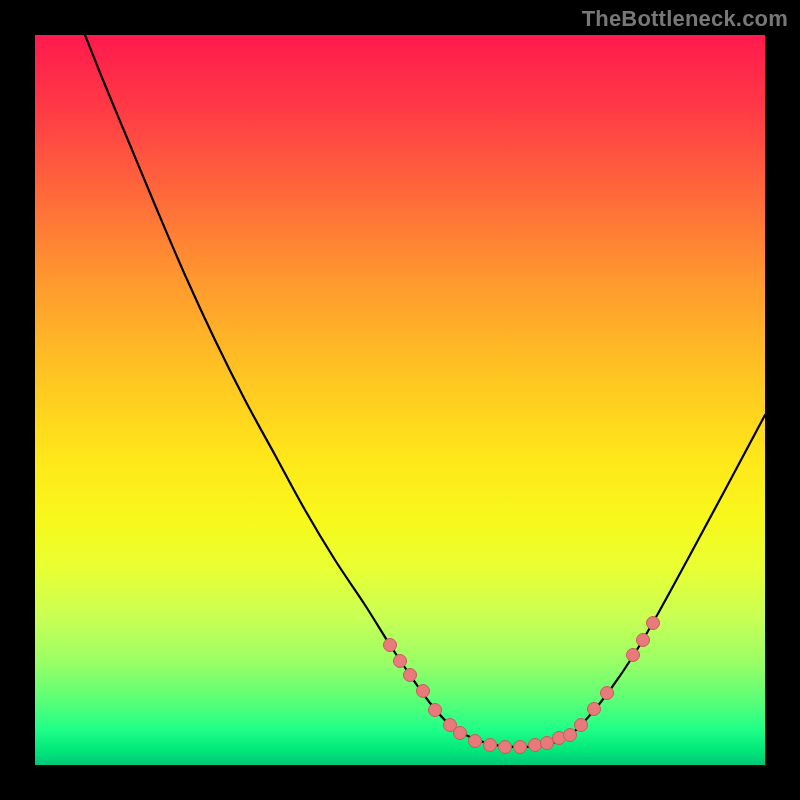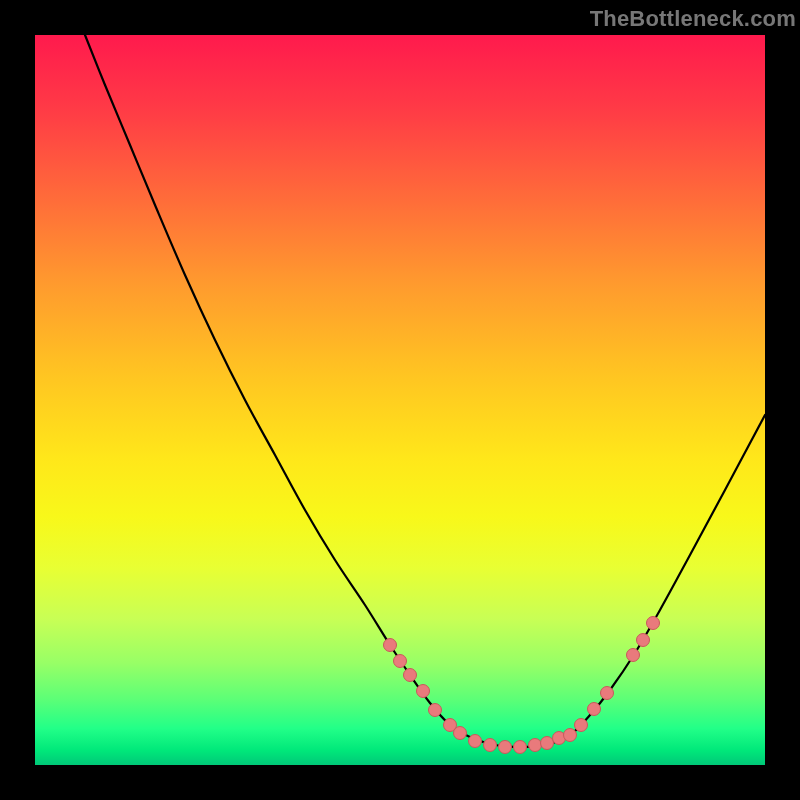--- a/index.html
+++ b/index.html
@@ -36,21 +36,21 @@
       #98ff66 86%,
       #5cff77 91%,
       #22ff88 95%,
       #00e87a 98%,
       #00c878 100%
     );
   }
   .watermark {
     position: absolute;
     top: 6px;
-    right: 4px;
+    right: 12px;
     color: #777;
     font-size: 22px;
     font-weight: 600;
     letter-spacing: 0.2px;
     pointer-events: none;
   }
   svg.curve {
     position: absolute;
     inset: 0;
     width: 730px;

